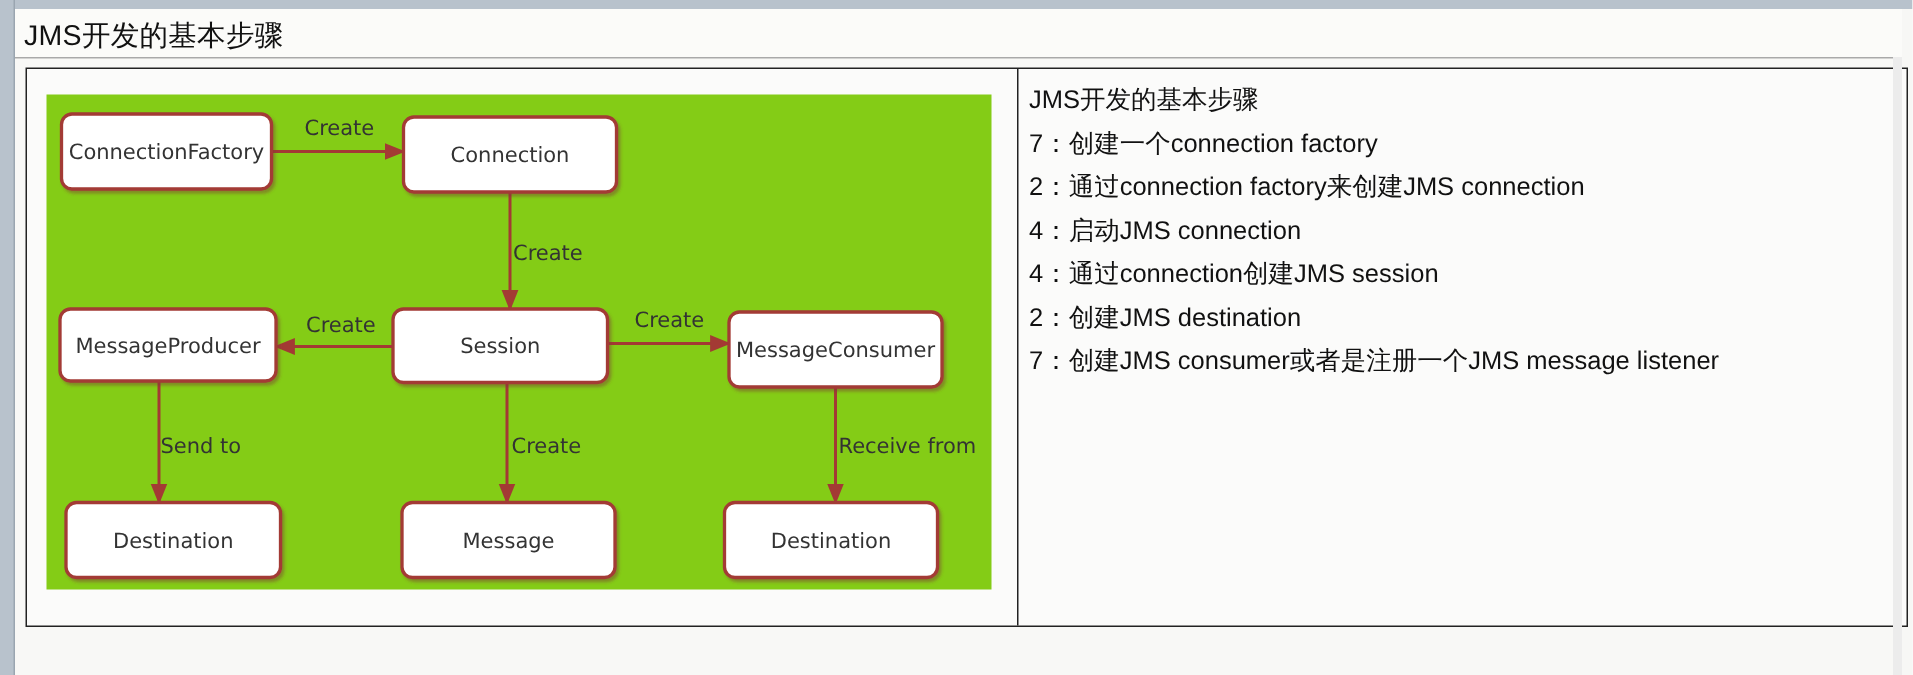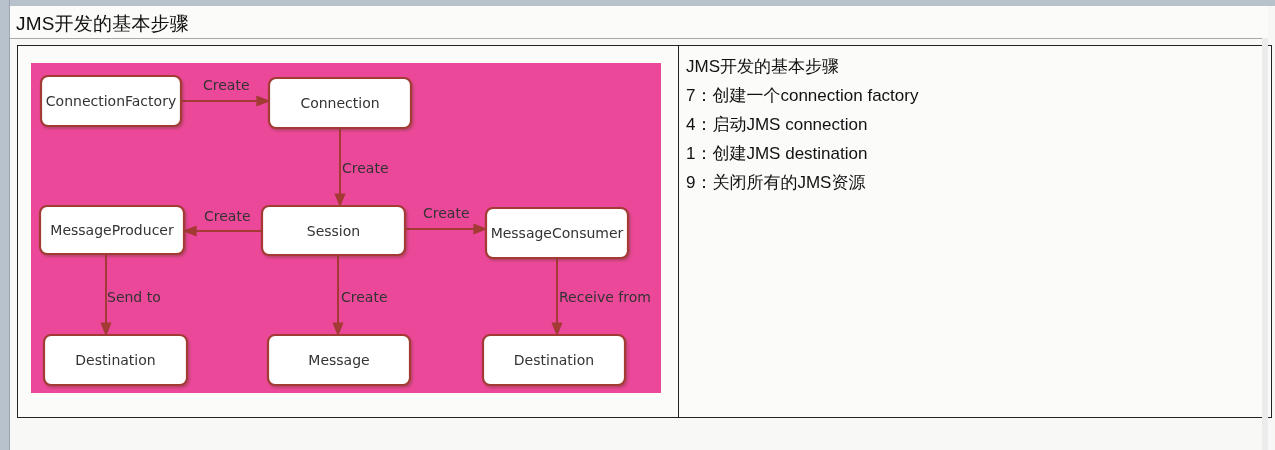--- a/index.html
+++ b/index.html
@@ -24,21 +24,21 @@
   }
   .frame {
     position: absolute; left: 7px; top: 39px; width: 1255px; height: 373px;
     border: 1.5px solid #222; background: #fbfbfa; box-sizing: border-box;
   }
   .divider {
     position: absolute; left: 660px; top: 0; width: 1px; height: 371px; background: #222;
   }
   .diagram {
     position: absolute; left: 13px; top: 17px; width: 630px; height: 330px;
-    background: #ec4899;
+    background: #84cc16;
   }
   .diagram svg { position: absolute; left: 0; top: 0; }
   .node-label, .edge-label { font-family: "DejaVu Sans", sans-serif; fill: #333; }
   .steps {
     position: absolute; left: 668px; top: 6px; width: 575px;
   }
   .steps .line {
     font-size: 17px; color: #111; height: 29px; line-height: 29px; white-space: nowrap;
   }
   .scroll-edge {
@@ -118,20 +118,22 @@
             </g>
           </g>
       </svg>
     </div>
 
     <div class="divider"></div>
 
     <div class="steps">
       <div class="line">JMS开发的基本步骤</div>
       <div class="line">7：创建一个connection factory</div>
+      <div class="line">2：通过connection factory来创建JMS connection</div>
       <div class="line">4：启动JMS connection</div>
-      <div class="line">1：创建JMS destination</div>
-      <div class="line">9：关闭所有的JMS资源</div>
+      <div class="line">4：通过connection创建JMS session</div>
+      <div class="line">2：创建JMS destination</div>
+      <div class="line">7：创建JMS consumer或者是注册一个JMS message listener</div>
     </div>
   </div>
 
   <div class="scroll-edge"></div>
 </div>
 
 </body></html>

